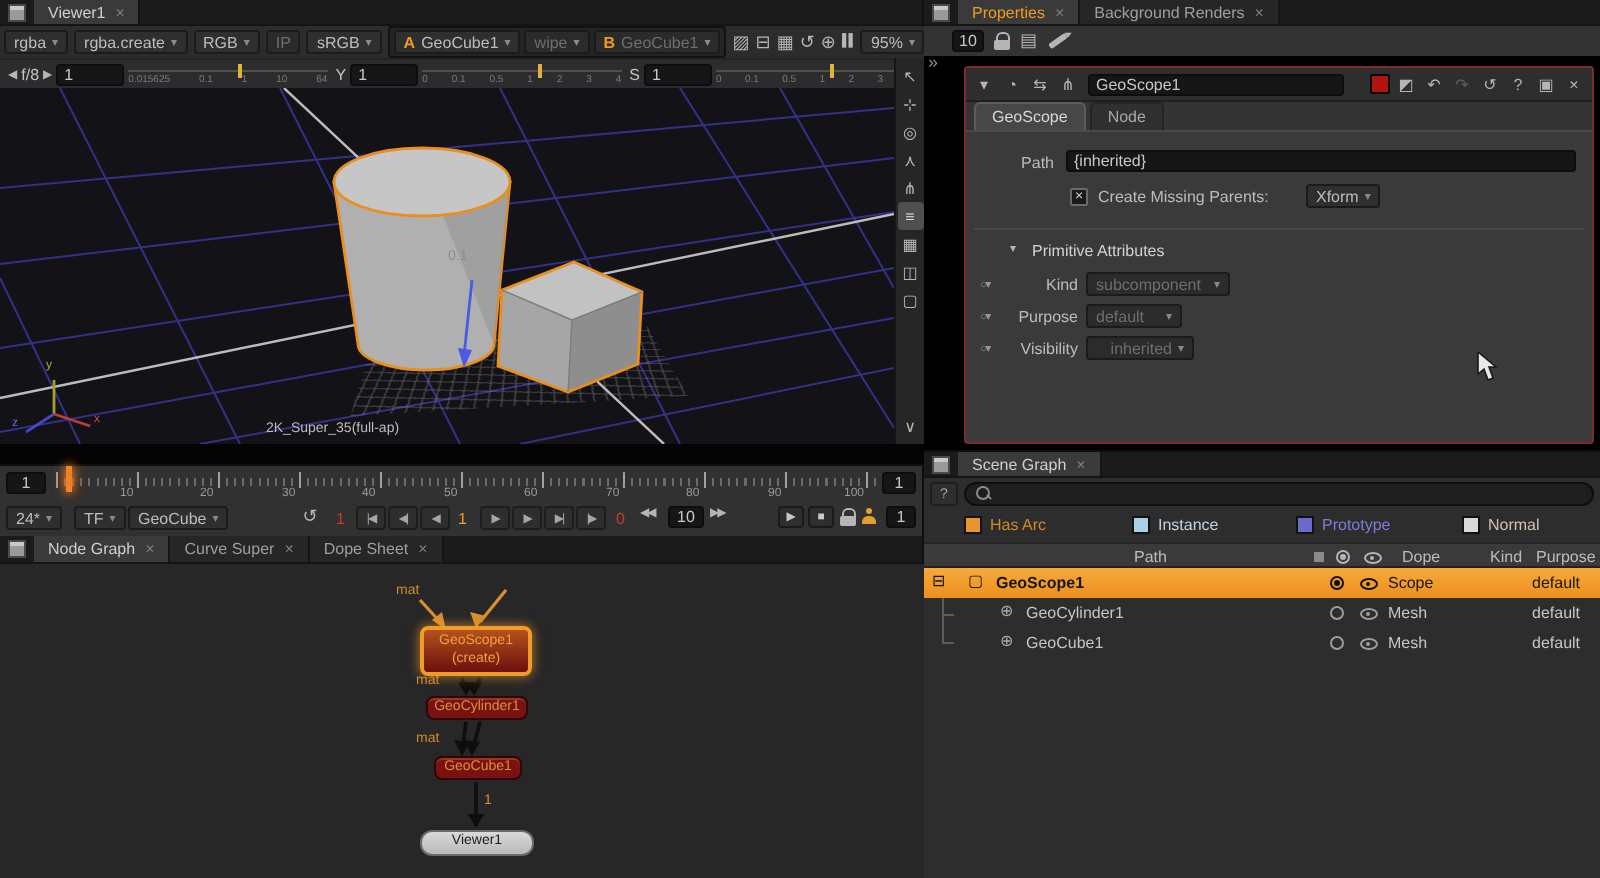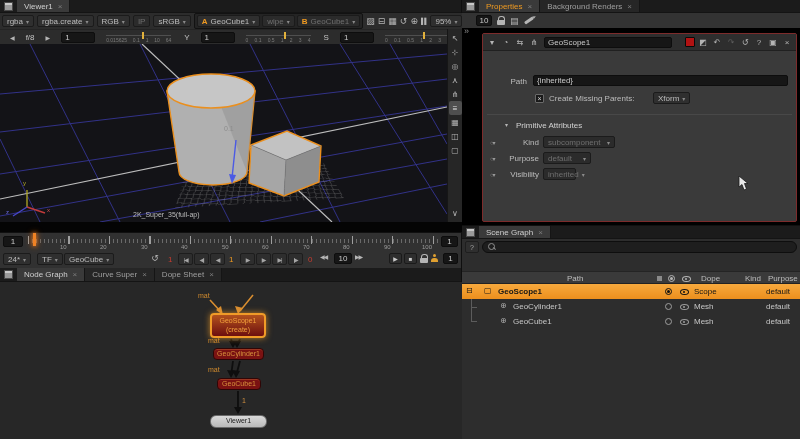--- a/index.html
+++ b/index.html
@@ -17,21 +17,21 @@
   .chip .car{font-size:6px;color:#8a8a8a}
   .chip.dis{color:#6f6f6f;background:#2b2b2b}
   .fld{background:#161616;border:1px solid #0d0d0d;border-radius:2px;color:#c9c9c9;font-size:8px;display:inline-flex;align-items:center;padding:0 3px;height:11px;white-space:nowrap}
   .ibtn{display:inline-flex;align-items:center;justify-content:center;min-width:14px;height:12px;background:#2f2f2f;border:1px solid #1e1e1e;border-radius:2px;color:#a9a9a9;font-size:7px}
   .flat{display:inline-flex;align-items:center;justify-content:center;color:#b5b5b5;font-size:9px}
   .orange{color:#ef9a21}
   .red{color:#c83c30}
   
   #viewer{left:0;top:0;width:462px;height:232px;background:#2c2c2c;border-right:1px solid #0f0f0f}
   #vrow1{left:0;top:13px;width:462px;height:16px;background:#2c2c2c;display:flex;align-items:center;gap:3px;padding:0 2px}
-  #vrow2{left:0;top:29px;width:462px;height:15px;background:#2c2c2c;display:flex;align-items:center;gap:11px;padding:0 10px;border-top:1px solid #242424}
+  #vrow2{left:0;top:29px;width:462px;height:15px;background:#2c2c2c;display:flex;align-items:center;gap:2px;padding:0 4px;border-top:1px solid #242424}
   .abgroup{display:inline-flex;align-items:center;gap:2px;background:#242424;border:1px solid #121212;border-radius:2px;padding:1px 2px}
   .ablet{font-weight:bold;font-size:8px;color:#ef9a21}
   .slider{position:relative;height:13px;flex:1}
   .slider .groove{position:absolute;left:0;right:2px;top:4px;height:1px;background:#4f4f4f}
   .slider .mark{position:absolute;top:1px;width:2px;height:7px;background:#e2b13c}
   .slider .ticks{position:absolute;left:0;right:2px;top:6px;display:flex;justify-content:space-between;font-size:5px;color:#7b7b7b}
   #viewport{left:0;top:44px;width:447px;height:178px;background:#131317;overflow:hidden}
   #sidebar3d{left:447px;top:29px;width:15px;height:193px;background:#262626;border-left:1px solid #161616;display:flex;flex-direction:column;align-items:center;padding-top:2px}
   #sidebar3d .flat{width:13px;height:14px;font-size:8px}
   #sidebar3d .sel{background:#4f4f4f;border-radius:2px;color:#e4e4e4}
@@ -418,20 +418,24 @@
       <span class="fld" style="width:128px;margin:0 2px">GeoScope1</span>
       <span class="swatch" style="margin-left: auto; background-color: rgb(177, 18, 18);"></span>
       <span class="flat">◩</span>
       <span class="flat">↶</span>
       <span class="flat" style="color:#5e5e5e">↷</span>
       <span class="flat">↺</span>
       <span class="flat">?</span>
       <span class="flat">▣</span>
       <span class="flat">×</span>
     </div>
+    <div id="nptabs">
+      <span class="ntab active">GeoScope</span>
+      <span class="ntab">Node</span>
+    </div>
     <div id="npcontent">
       <span class="plabel" style="left:14px;top:11px;width:30px">Path</span>
       <span class="fld" style="position:absolute;left:50px;top:9px;right:8px">{inherited}</span>
       <span class="checkbox" style="left:52px;top:28px">×</span>
       <span class="plabel" style="left:66px;top:28px;text-align:left">Create Missing Parents:</span>
       <span class="chip" style="position:absolute;left:170px;top:26px">
           <span>Xform</span>
           <span class="car">▾</span>
         </span>
       <span class="divline" style="left:4px;right:4px;top:48px"></span>
@@ -447,21 +451,21 @@
 
       <span class="animtog" style="left:7px;top:89px">○▾</span>
       <span class="plabel" style="left:8px;top:88px;width:48px">Purpose</span>
       <span class="chip dis" style="position:absolute;left:60px;top:86px;width:48px;justify-content:space-between">
           <span>default</span>
           <span class="car">▾</span>
         </span>
 
       <span class="animtog" style="left:7px;top:105px">○▾</span>
       <span class="plabel" style="left:8px;top:104px;width:48px">Visibility</span>
-      <span class="chip dis" style="position:absolute;left:60px;top:102px;width:33px;justify-content:space-between">
+      <span class="chip dis" style="position:absolute;left:60px;top:102px;width:54px;justify-content:flex-end">
           <span>inherited</span>
           <span class="car">▾</span>
         </span>
     </div>
   </div>
 
   <svg class="cursorarrow" style="left:276px;top:176px" width="11" height="15">
     <polygon points="1,0 1,11 4,8.5 6,14 8.5,13 6.5,7.5 10,7.5" fill="#e9e9e9" stroke="#1a1a1a" stroke-width="0.8"></polygon>
   </svg>
 </div>
@@ -471,20 +475,38 @@
     <div class="panelicon"></div>
     <div class="ptab active">
       <span>Scene Graph</span>
       <span class="x">×</span>
     </div>
   </div>
   <div id="sgsearchrow">
     <span class="ibtn">?</span>
     <span id="sgsearch">
         <span class="mag"></span>
+      </span>
+  </div>
+  <div class="abs" style="left:0;top:29px;width:338px;height:16px">
+    <span class="legitem" style="left:20px">
+        <span class="legswatch" style="background-color: rgb(232, 149, 42);"></span>
+        <span style="color: rgb(208, 138, 40);">Has Arc</span>
+      </span>
+    <span class="legitem" style="left:104px">
+        <span class="legswatch" style="background-color: rgb(168, 208, 232);"></span>
+        <span style="color: rgb(194, 212, 226);">Instance</span>
+      </span>
+    <span class="legitem" style="left:186px">
+        <span class="legswatch" style="background-color: rgb(106, 106, 204);"></span>
+        <span style="color: rgb(125, 125, 216);">Prototype</span>
+      </span>
+    <span class="legitem" style="left:269px">
+        <span class="legswatch" style="background-color: rgb(216, 216, 216);"></span>
+        <span style="color: rgb(207, 196, 174);">Normal</span>
       </span>
   </div>
   <div id="sghead">
     <span style="left:105px">Path</span>
     <span style="left:195px;width:5px;height:5px;background:#8a8a8a;top:4px"></span>
     <span class="ring fill" style="left:206px;top:3px;color:#b5b5b5"></span>
     <span class="eye" style="left:220px;top:2px;color:#b5b5b5"></span>
     <span style="left:239px">Dope</span>
     <span style="left:283px">Kind</span>
     <span style="left:306px">Purpose</span>

